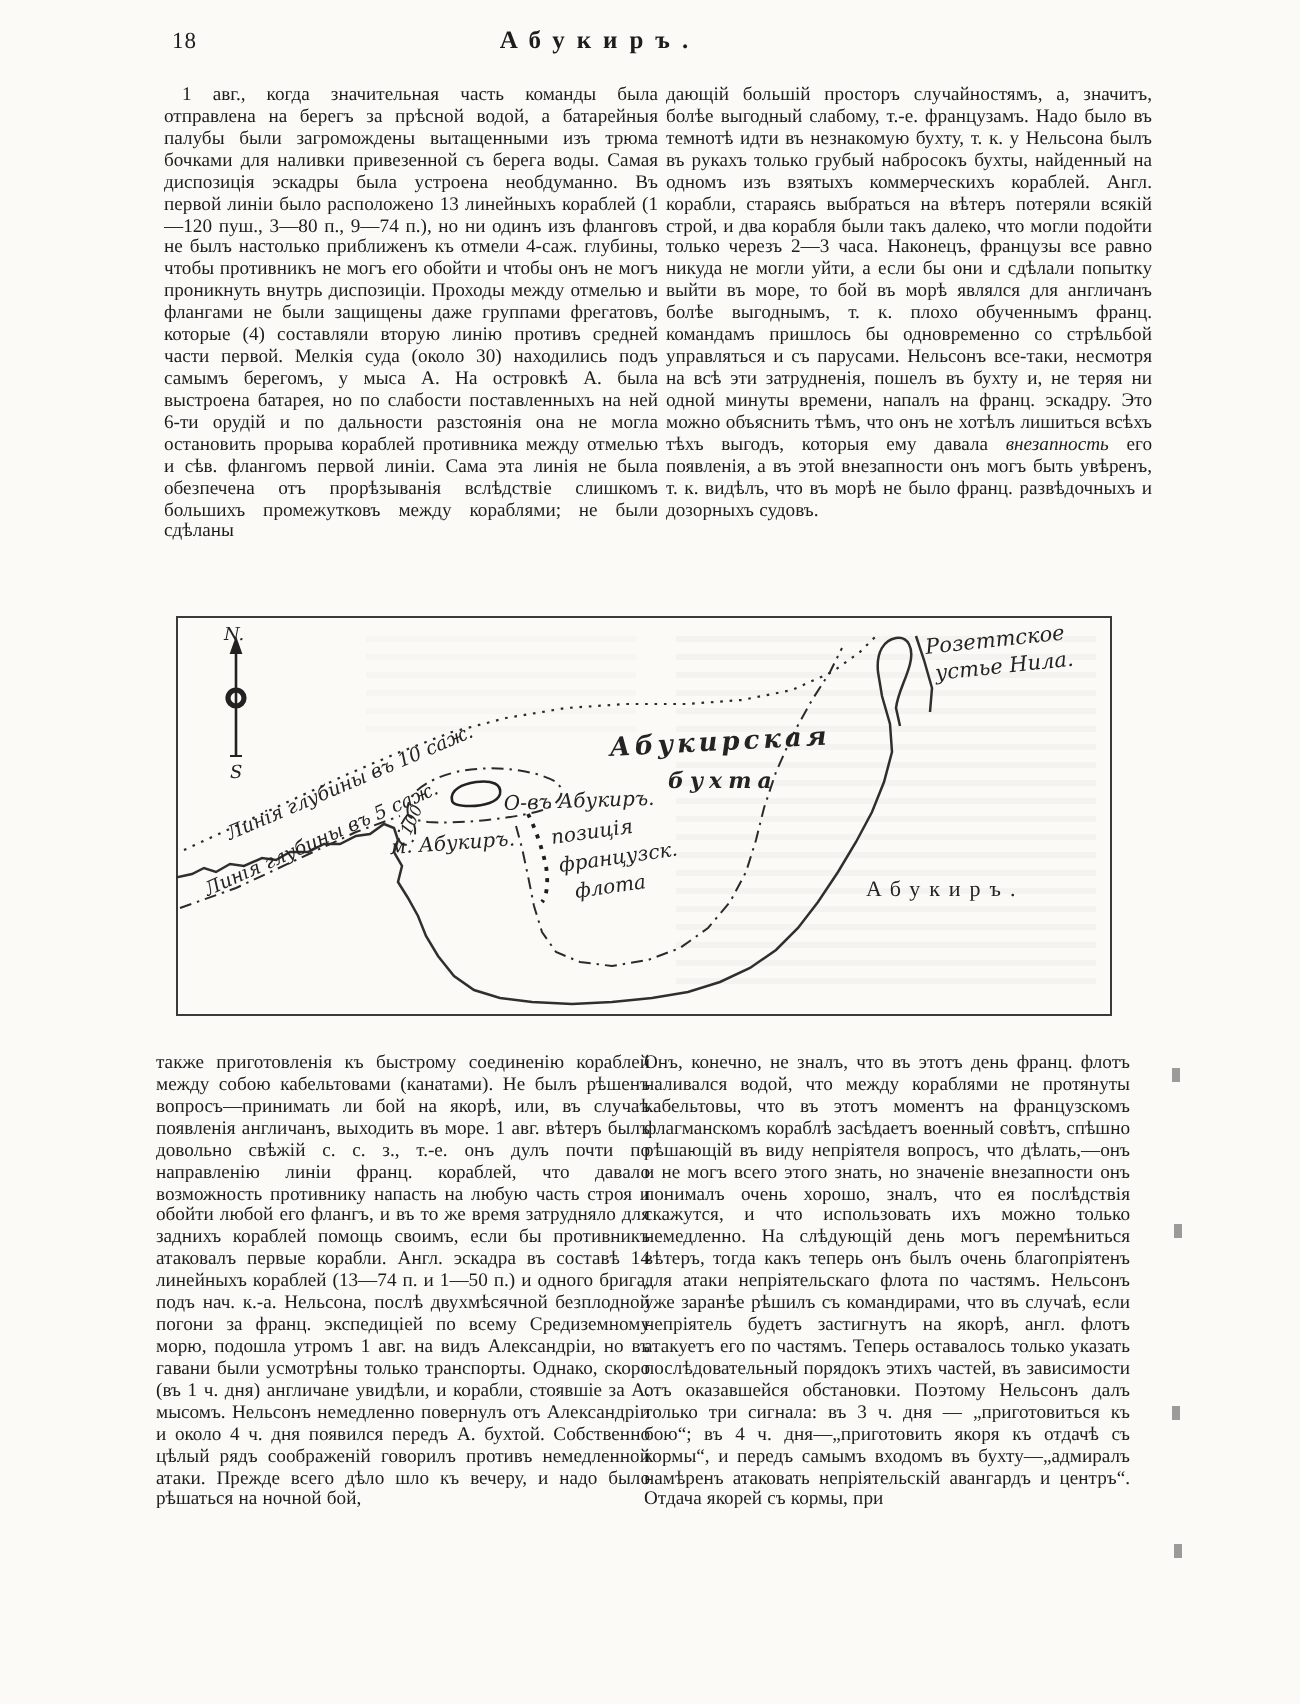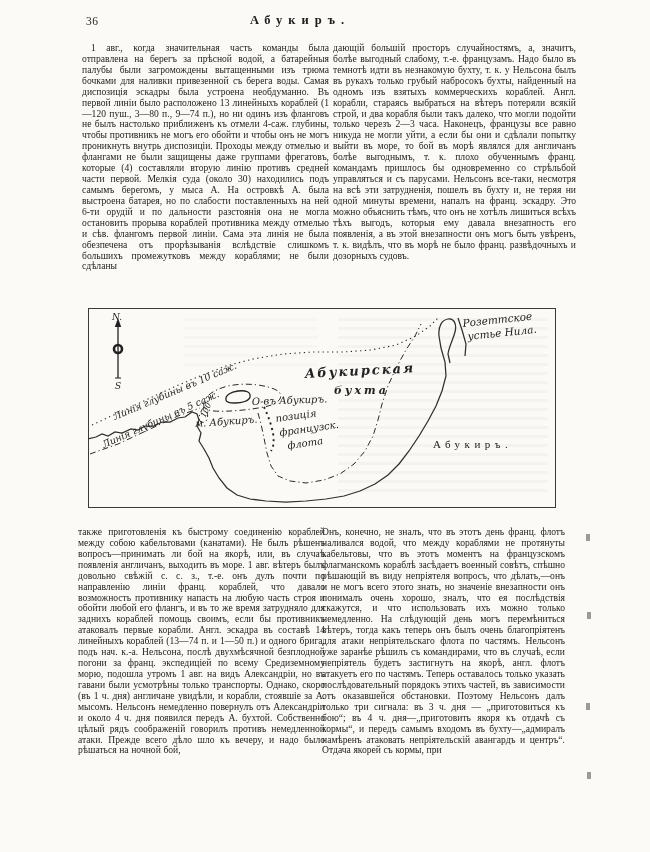--- a/index.html
+++ b/index.html
@@ -12,35 +12,35 @@
   .pageno{position:absolute;left:86px;top:15px;font-size:11.5px;letter-spacing:.5px;}
   .title{position:absolute;left:225px;top:13px;width:150px;text-align:center;
          font-weight:bold;font-size:12.5px;letter-spacing:6px;white-space:nowrap;}
   .col{position:absolute;width:247px;font-size:9.6px;line-height:10.92px;
        text-align:justify;overflow:hidden;word-spacing:.2px;}
   #col-lt{left:82px;top:43px;height:264px;}
   #col-rt{left:333px;top:43px;width:243px;height:264px;}
   #col-lb{left:78px;top:527px;height:257px;}
   #col-rb{left:322px;top:527px;width:243px;height:257px;}
   .indent{text-indent:9px;}
-  .em{}
+  .em{font-style:italic;}
   .map{position:absolute;left:88px;top:308px;width:468px;height:200px;}
   .map svg{position:absolute;left:0;top:0;}
   .bleed{position:absolute;opacity:.55;pointer-events:none;
     background:repeating-linear-gradient(to bottom, rgba(70,70,70,.07) 0 3px, transparent 3px 9px);}
   .bleed.b1{left:250px;top:10px;width:210px;height:180px;}
   .bleed.b2{left:95px;top:10px;width:135px;height:52px;opacity:.35;}
   .margin-mark{position:absolute;width:4px;height:7px;background:rgba(40,40,40,.45);}
   text{fill:#232323;}
   .hand{font-family:"DejaVu Serif",serif;font-style:italic;}
 </style>
 </head>
 <body>
 
-<div class="pageno">36</div>
+<div class="pageno">18</div>
 <div class="title">Абукиръ.</div>
 
 <div class="col indent" id="col-lt">1 авг., когда значительная часть команды была отправлена на берегъ за прѣсной водой, а батарейныя палубы были загромождены вытащенными изъ трюма бочками для наливки привезенной съ берега воды. Самая диспозиція эскадры была устроена необдуманно. Въ первой линіи было расположено 13 линейныхъ кораблей (1—120 пуш., 3—80 п., 9—74 п.), но ни одинъ изъ фланговъ не былъ настолько приближенъ къ отмели 4-саж. глубины, чтобы противникъ не могъ его обойти и чтобы онъ не могъ проникнуть внутрь диспозиціи. Проходы между отмелью и флангами не были защищены даже группами фрегатовъ, которые (4) составляли вторую линію противъ средней части первой. Мелкія суда (около 30) находились подъ самымъ берегомъ, у мыса А. На островкѣ А. была выстроена батарея, но по слабости поставленныхъ на ней 6-ти орудій и по дальности разстоянія она не могла остановить прорыва кораблей противника между отмелью и сѣв. флангомъ первой линіи. Сама эта линія не была обезпечена отъ прорѣзыванія вслѣдствіе слишкомъ большихъ промежутковъ между кораблями; не были сдѣланы</div>
 
 <div class="col" id="col-rt"><span>дающій большій просторъ случайностямъ, а, значитъ, болѣе выгодный слабому, т.-е. французамъ. Надо было въ темнотѣ идти въ незнакомую бухту, т. к. у Нельсона былъ въ рукахъ только грубый набросокъ бухты, найденный на одномъ изъ взятыхъ коммерческихъ кораблей. Англ. корабли, стараясь выбраться на вѣтеръ потеряли всякій строй, и два корабля были такъ далеко, что могли подойти только черезъ 2—3 часа. Наконецъ, французы все равно никуда не могли уйти, а если бы они и сдѣлали попытку выйти въ море, то бой въ морѣ являлся для англичанъ болѣе выгоднымъ, т. к. плохо обученнымъ франц. командамъ пришлось бы одновременно со стрѣльбой управляться и съ парусами. Нельсонъ все-таки, несмотря на всѣ эти затрудненія, пошелъ въ бухту и, не теряя ни одной минуты времени, напалъ на франц. эскадру. Это можно объяснить тѣмъ, что онъ не хотѣлъ лишиться всѣхъ тѣхъ выгодъ, которыя ему давала </span><span class="em">внезапность</span><span> его появленія, а въ этой внезапности онъ могъ быть увѣренъ, т. к. видѣлъ, что въ морѣ не было франц. развѣдочныхъ и дозорныхъ судовъ.</span></div>
 
 <div class="col" id="col-lb">также приготовленія къ быстрому соединенію кораблей между собою кабельтовами (канатами). Не былъ рѣшенъ вопросъ—принимать ли бой на якорѣ, или, въ случаѣ появленія англичанъ, выходить въ море. 1 авг. вѣтеръ былъ довольно свѣжій с. с. з., т.-е. онъ дулъ почти по направленію линіи франц. кораблей, что давало возможность противнику напасть на любую часть строя и обойти любой его флангъ, и въ то же время затрудняло для заднихъ кораблей помощь своимъ, если бы противникъ атаковалъ первые корабли. Англ. эскадра въ составѣ 14 линейныхъ кораблей (13—74 п. и 1—50 п.) и одного брига, подъ нач. к.-а. Нельсона, послѣ двухмѣсячной безплодной погони за франц. экспедиціей по всему Средиземному морю, подошла утромъ 1 авг. на видъ Александріи, но въ гавани были усмотрѣны только транспорты. Однако, скоро (въ 1 ч. дня) англичане увидѣли, и корабли, стоявшіе за А. мысомъ. Нельсонъ немедленно повернулъ отъ Александріи и около 4 ч. дня появился передъ А. бухтой. Собственно цѣлый рядъ соображеній говорилъ противъ немедленной атаки. Прежде всего дѣло шло къ вечеру, и надо было рѣшаться на ночной бой,</div>
 
 <div class="col" id="col-rb">Онъ, конечно, не зналъ, что въ этотъ день франц. флотъ наливался водой, что между кораблями не протянуты кабельтовы, что въ этотъ моментъ на французскомъ флагманскомъ кораблѣ засѣдаетъ военный совѣтъ, спѣшно рѣшающій въ виду непріятеля вопросъ, что дѣлать,—онъ и не могъ всего этого знать, но значеніе внезапности онъ понималъ очень хорошо, зналъ, что ея послѣдствія скажутся, и что использовать ихъ можно только немедленно. На слѣдующій день могъ перемѣниться вѣтеръ, тогда какъ теперь онъ былъ очень благопріятенъ для атаки непріятельскаго флота по частямъ. Нельсонъ уже заранѣе рѣшилъ съ командирами, что въ случаѣ, если непріятель будетъ застигнутъ на якорѣ, англ. флотъ атакуетъ его по частямъ. Теперь оставалось только указать послѣдовательный порядокъ этихъ частей, въ зависимости отъ оказавшейся обстановки. Поэтому Нельсонъ далъ только три сигнала: въ 3 ч. дня — „приготовиться къ бою“; въ 4 ч. дня—„приготовить якоря къ отдачѣ съ кормы“, и передъ самымъ входомъ въ бухту—„адмиралъ намѣренъ атаковать непріятельскій авангардъ и центръ“. Отдача якорей съ кормы, при</div>
 

